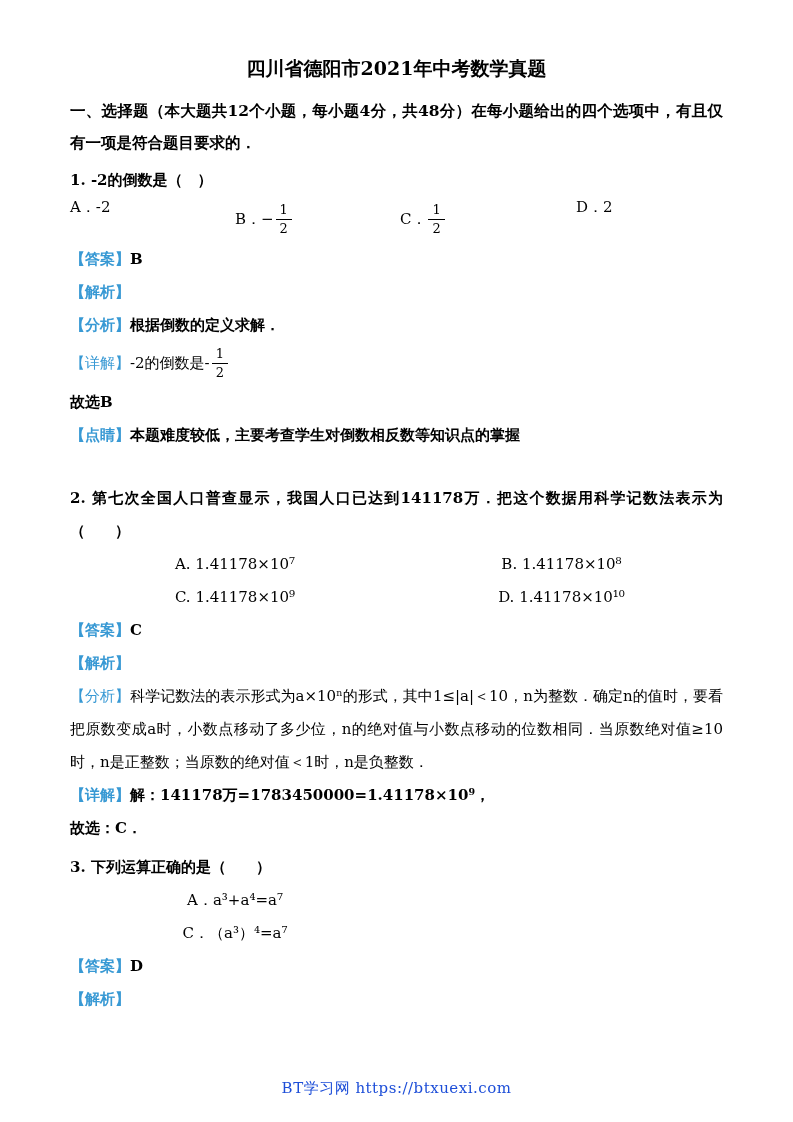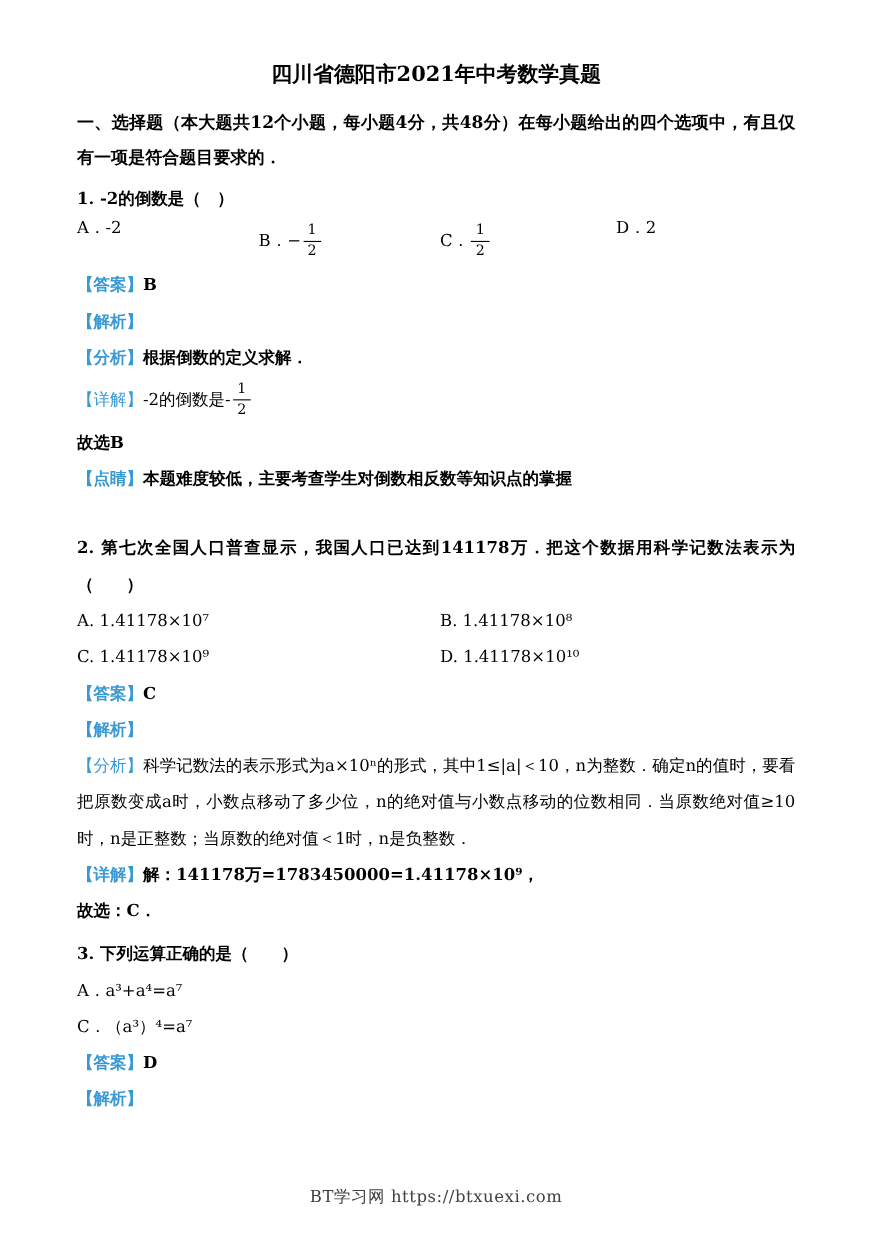--- a/index.html
+++ b/index.html
@@ -44,22 +44,22 @@
   .bold { font-weight: bold; }
   
   .opts4 {
     display: flex;
     min-height: 46px;
     line-height: 1.4;
   }
   .opts4 .c1 { width: 165px; }
   .opts4 .c2 { width: 165px; display: flex; align-items: center; }
   .opts4 .c3 { width: 160px; display: flex; align-items: center; }
-  .opts4 .c4 { flex: 1; }
-  .opts2 { display: flex; line-height: 2.2; }
+  .opts4 .c4 { flex: 1; margin-left: 16px; }
+  .opts2 { display: flex; line-height: 2.2; text-align: center; }
   .opts2 .o1 { width: 330px; }
   .opts2 .o2 { flex: 1; }
   
   .frac {
     display: inline-flex;
     flex-direction: column;
     align-items: center;
     vertical-align: middle;
     font-size: 13px;
     line-height: 1.3;
@@ -74,21 +74,21 @@
     line-height: 1.4;
   }
   .q2-block { margin-top: 30px; }
   .q3-block { margin-top: 6px; }
   .footer {
     position: absolute;
     left: 0;
     right: 0;
     bottom: 24px;
     text-align: center;
-    color: #404040;
+    color: #1d4ed8;
     font-size: 15px;
     letter-spacing: 0.5px;
   }
 </style>
 </head>
 <body>
 
 <div class="page">
 
   <h1 class="title">四川省德阳市2021年中考数学真题</h1>

